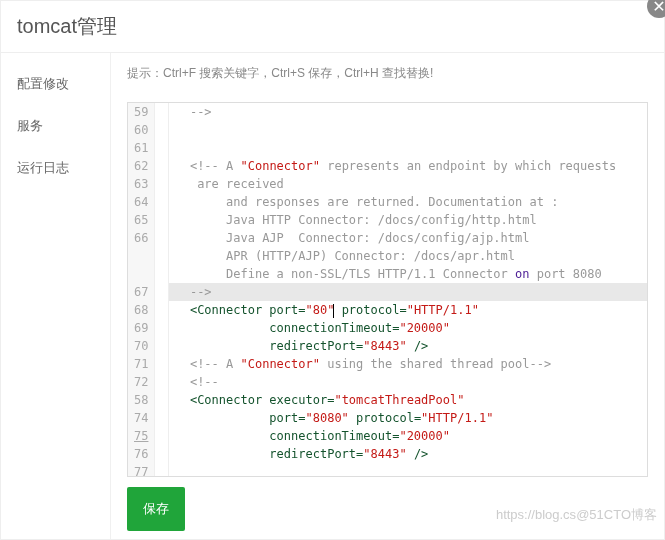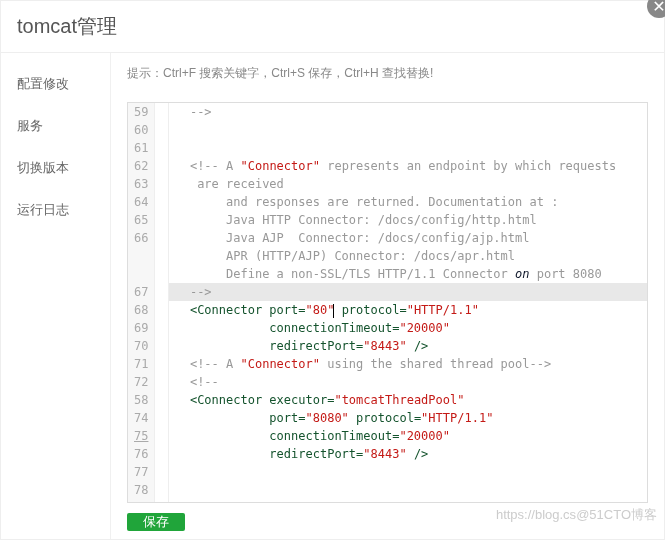--- a/index.html
+++ b/index.html
@@ -14,42 +14,41 @@
 .main { flex: 1; padding: 12px 16px 8px 16px; display: flex; flex-direction: column; overflow: hidden; }
 .tip { color: #888; font-size: 12px; margin-bottom: 20px; }
 .editor { border: 1px solid #ddd; flex: 1; overflow: hidden; background: #fff; font-family: Consolas, Monaco, monospace; font-size: 12px; line-height: 18px; position: relative; }
 .editor-inner { display: flex; height: 100%; overflow: auto; }
 .gutter { background: #f7f7f7; border-right: 1px solid #eee; color: #aaa; text-align: right; padding: 0 6px; user-select: none; flex-shrink: 0; }
 .code-area { flex: 1; white-space: pre; position: relative; }
 .code-line { padding: 0 6px; height: 18px; position: relative; }
 .code-line.highlight { background: #e8e8e8; }
 .fold-bar { width: 14px; border-right: 1px solid #eee; flex-shrink: 0; }
 .t-str { color: #c41a16; }
-.t-kw { color: #0f172a; font-style: italic; }
+.t-kw { color: #4c1d95; }
 .t-comment { color: #999; }
 .t-tag { color: #14532d; }
 .cursor-pos { display: inline-block; width: 1px; height: 14px; background: #000; vertical-align: middle; margin: 0 0 0 -1px; }
-.save-btn { margin-top: 10px; background: #20a53a; color: #fff; border: none; padding: 0 16px; border-radius: 2px; font-size: 13px; cursor: pointer; align-self: flex-start; }
+.save-btn { margin-top: 10px; background: #20a53a; color: #fff; border: none; padding: 13px 16px; border-radius: 2px; font-size: 13px; cursor: pointer; align-self: flex-start; }
 .note-list { margin: 14px 0 0 18px; color: #888; font-size: 12px; }
 .note-list li { list-style: disc; }
 .watermark { position: absolute; bottom: 16px; right: 8px; color: #ccc; font-size: 13px; pointer-events: none; }
 </style>
 </head>
 <body>
 
 <div class="modal">
   <div class="close-btn">✕</div>
   <div class="modal-header">
     <span class="modal-title">tomcat管理</span>
   </div>
   <div class="modal-body">
     <div class="sidebar">
       <div class="sidebar-item"><span>配置修改</span></div>
       <div class="sidebar-item"><span>服务</span></div>
-      <div class="sidebar-item"><span>切换版本</span></div>
       <div class="sidebar-item"><span>运行日志</span></div>
     </div>
     <div class="main">
       <div class="tip">提示：Ctrl+F 搜索关键字，Ctrl+S 保存，Ctrl+H 查找替换!</div>
       <div class="editor">
         <div class="editor-inner">
           <div class="gutter" id="gutter">
               <div style="height: 18px;">59</div>
               <div style="height: 18px;">60</div>
               <div style="height: 18px;">61</div>

